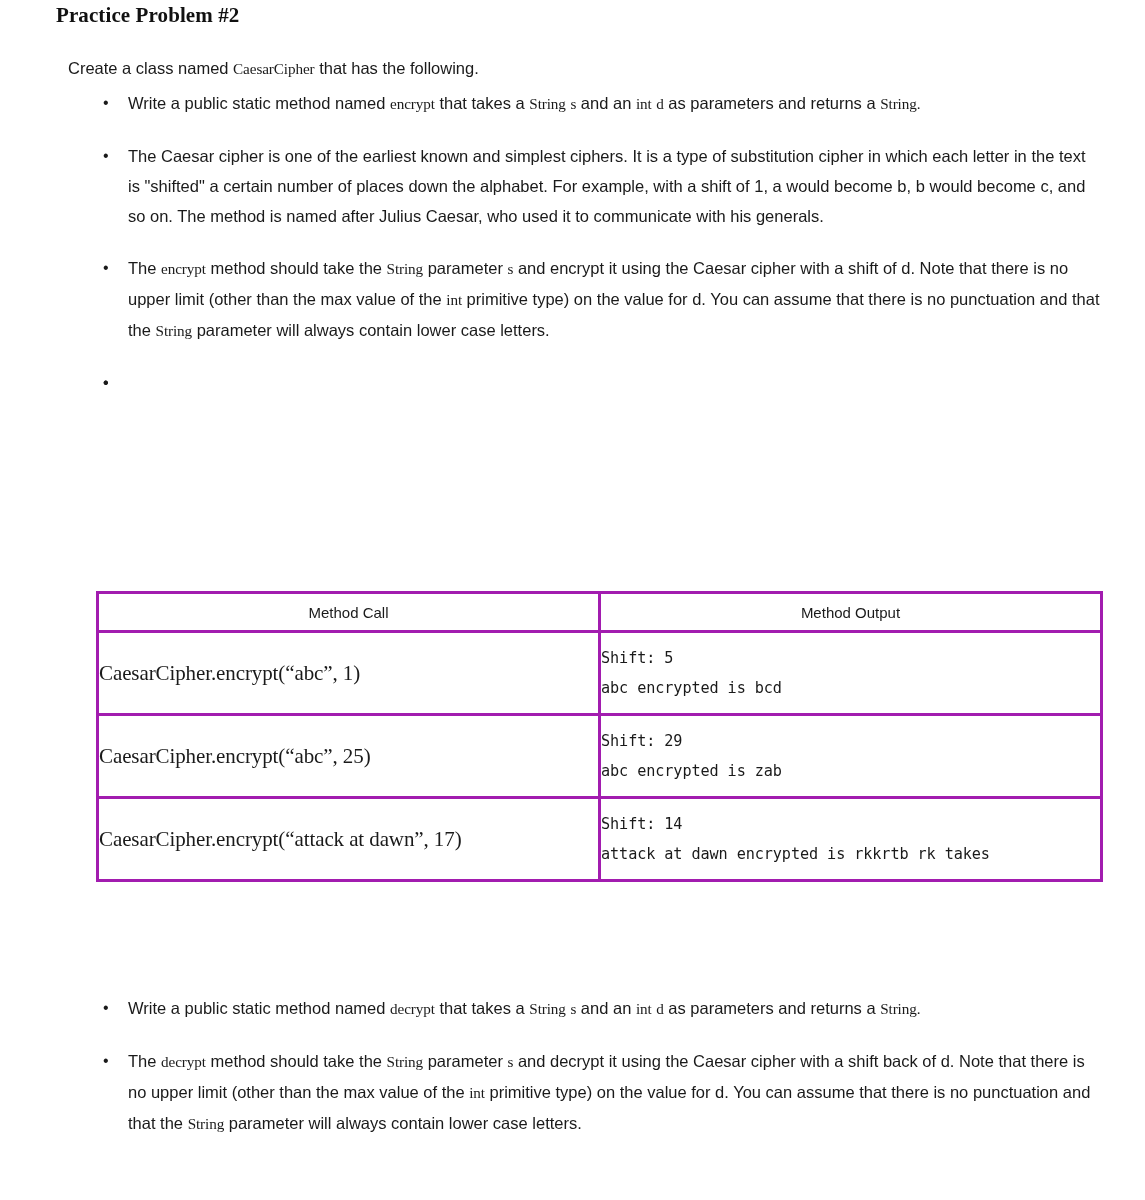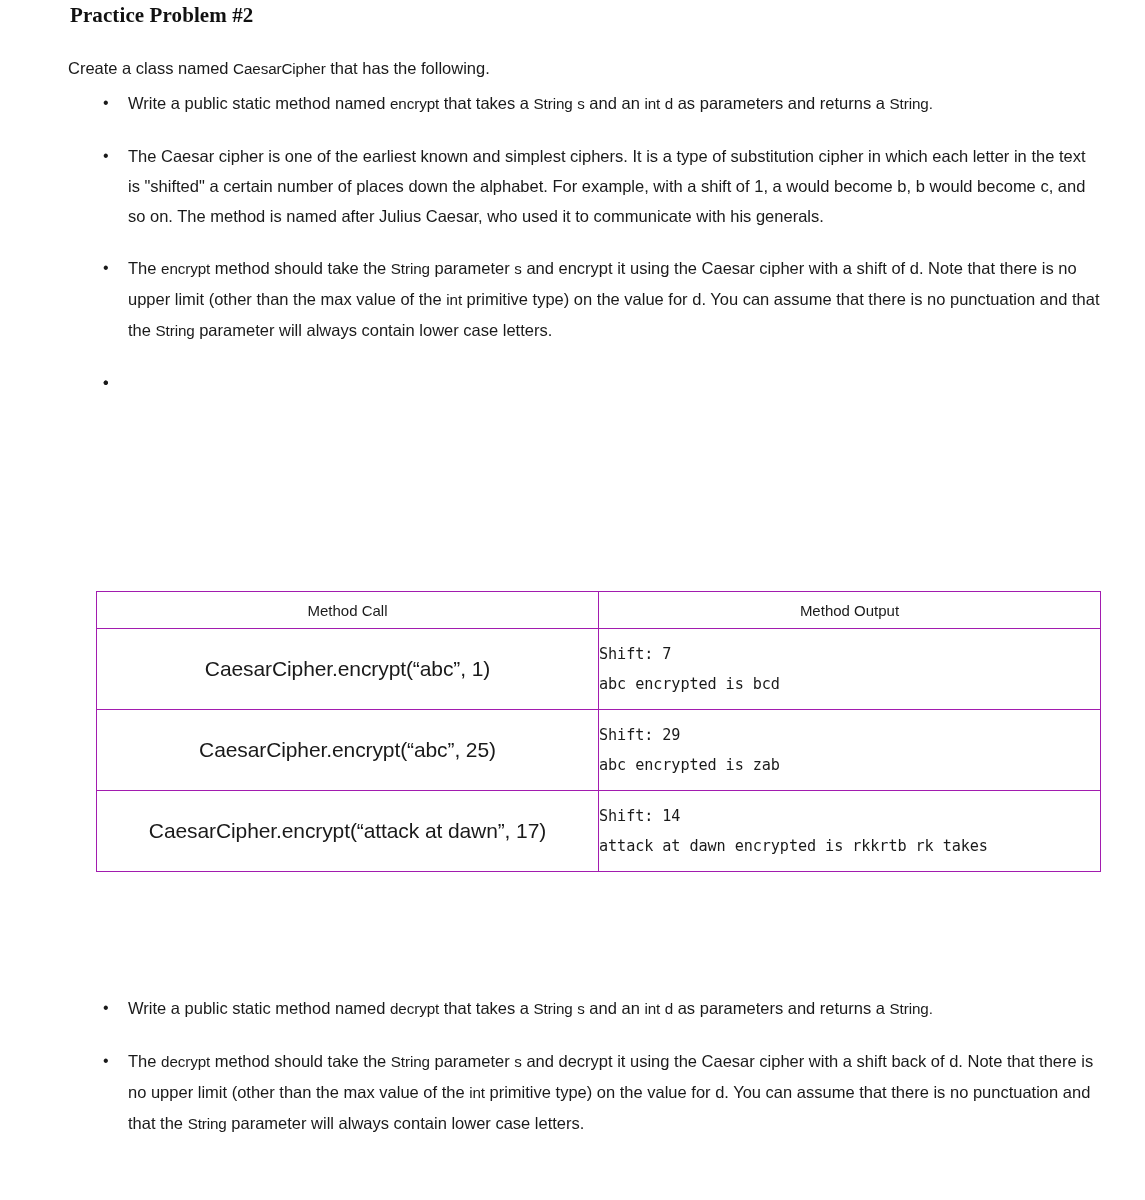--- a/index.html
+++ b/index.html
@@ -27,21 +27,21 @@
   
   .doc-title {
     font-family: "Liberation Serif", serif;
     font-weight: bold;
     font-size: 21px;
     line-height: 1;
     color: #111;
     margin: 0;
     padding: 0;
     position: absolute;
-    left: 70px;
+    left: 56px;
     top: 5px;
     letter-spacing: .1px;
   }
 
   
   .intro {
     position: absolute;
     left: 68px;
     top: 57px;
     font-size: 16.5px;
@@ -81,42 +81,41 @@
   
   .bullets-after {
     position: absolute;
     left: 0;
     top: 993px;
     width: 1145px;
   }
 
   
   code, .mono {
-    font-family: Liberation Sans, sans-serif;
+    font-family: Liberation Serif, serif;
     font-size: 15.2px;
     letter-spacing: -0.1px;
-    text-align: center;
   }
 
   
   .tbl-wrap {
     position: absolute;
     left: 96px;
     top: 591px;
     width: 1004px;
   }
   table.mcall {
     border-collapse: collapse;
     width: 1004px;
     table-layout: fixed;
     border: 1px solid #808080;
   }
   table.mcall th,
   table.mcall td {
-    border: 1px solid #a21caf;
+    border: 3px solid #a21caf;
     vertical-align: middle;
     padding: 0;
   }
   table.mcall col.c1 { width: 502px; }
   table.mcall col.c2 { width: 502px; }
 
   table.mcall th {
     height: 36px;
     font-weight: normal;
     font-size: 15px;
@@ -180,21 +179,21 @@
           <th>Method Call</th>
           <th>Method Output</th>
         </tr>
       </thead>
       <tbody id="tbl-body">
           <tr>
             <td class="call">
               <span class="mono">CaesarCipher.encrypt(“abc”, 1)</span>
             </td>
             <td class="out">
-              <span class="line">Shift: 7</span>
+              <span class="line">Shift: 5</span>
               <span class="line">abc encrypted is bcd</span>
             </td>
           </tr>
           <tr>
             <td class="call">
               <span class="mono">CaesarCipher.encrypt(“abc”, 25)</span>
             </td>
             <td class="out">
               <span class="line">Shift: 29</span>
               <span class="line">abc encrypted is zab</span>

